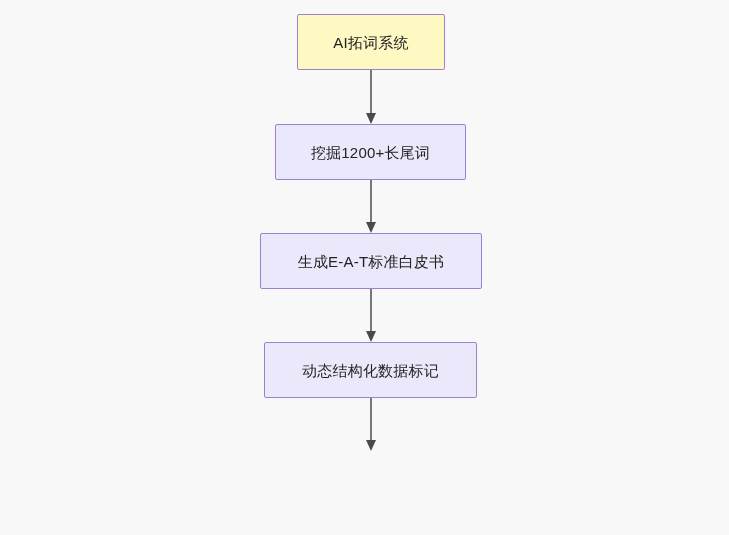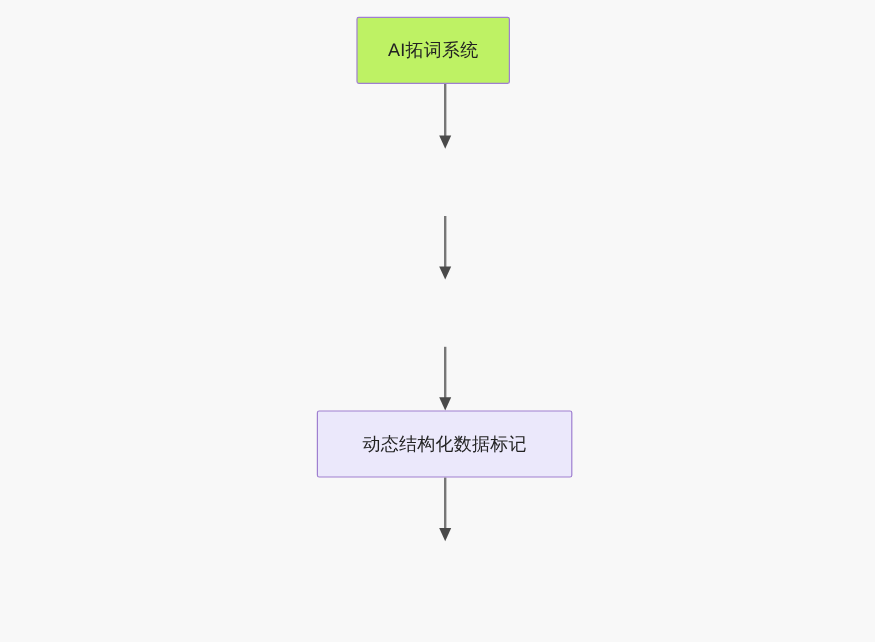--- a/index.html
+++ b/index.html
@@ -45,39 +45,45 @@
   .connector svg {
     display: block;
     overflow: visible;
   }
 </style>
 </head>
 <body>
 
 <div id="flowchart-canvas" style="background: rgb(248, 248, 248);">
 
-  <div class="node" style="left: 297px; top: 14px; width: 128px; height: 56px; background: #bef264; border-color: rgb(159, 127, 208); color: rgb(34, 34, 34);">
+  <div class="node" style="left: 297px; top: 14px; width: 148px; height: 56px; background: #fef9c3; border-color: rgb(159, 127, 208); color: rgb(34, 34, 34);">
     <span class="node-label">AI拓词系统</span>
   </div>
 
   <div class="connector" style="left: 364px; top: 70px; height: 54px;">
     <svg width="14" height="54" viewBox="0 0 14 54" aria-hidden="true">
       <line x1="7" y1="0" x2="7" y2="45" stroke="#777777" stroke-width="2"></line>
       <polygon points="7,54 2,43 12,43" fill="#4a4a4a"></polygon>
     </svg>
   </div>
 
+  <div class="node" style="left: 275px; top: 124px; width: 191px; height: 56px; background: rgb(235, 232, 251); border-color: rgb(159, 127, 208); color: rgb(34, 34, 34);">
+    <span class="node-label">挖掘1200+长尾词</span>
+  </div>
 
   <div class="connector" style="left: 364px; top: 180px; height: 53px;">
     <svg width="14" height="53" viewBox="0 0 14 53" aria-hidden="true">
       <line x1="7" y1="0" x2="7" y2="44" stroke="#777777" stroke-width="2"></line>
       <polygon points="7,53 2,42 12,42" fill="#4a4a4a"></polygon>
     </svg>
   </div>
 
+  <div class="node" style="left: 260px; top: 233px; width: 222px; height: 56px; background: rgb(235, 232, 251); border-color: rgb(159, 127, 208); color: rgb(34, 34, 34);">
+    <span class="node-label">生成E-A-T标准白皮书</span>
+  </div>
 
   <div class="connector" style="left: 364px; top: 289px; height: 53px;">
     <svg width="14" height="53" viewBox="0 0 14 53" aria-hidden="true">
       <line x1="7" y1="0" x2="7" y2="44" stroke="#777777" stroke-width="2"></line>
       <polygon points="7,53 2,42 12,42" fill="#4a4a4a"></polygon>
     </svg>
   </div>
 
   <div class="node" style="left: 264px; top: 342px; width: 213px; height: 56px; background: rgb(235, 232, 251); border-color: rgb(159, 127, 208); color: rgb(34, 34, 34);">
     <span class="node-label">动态结构化数据标记</span>

